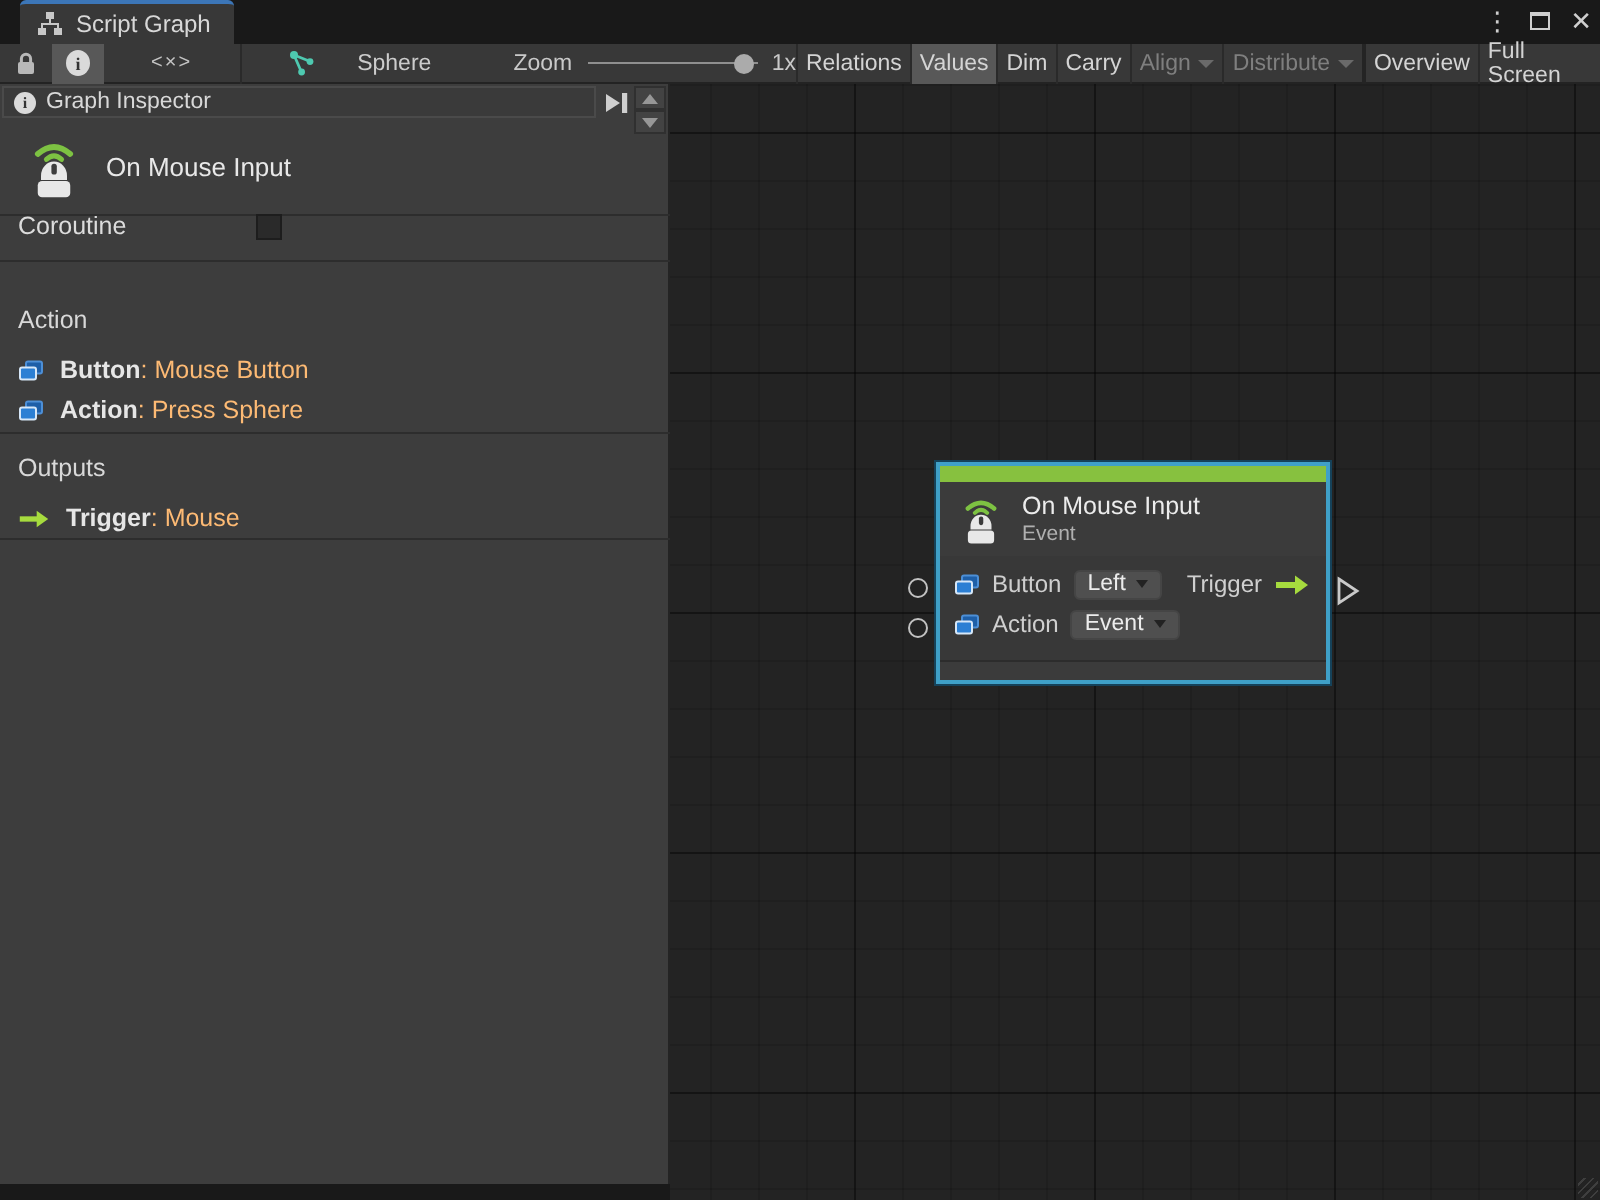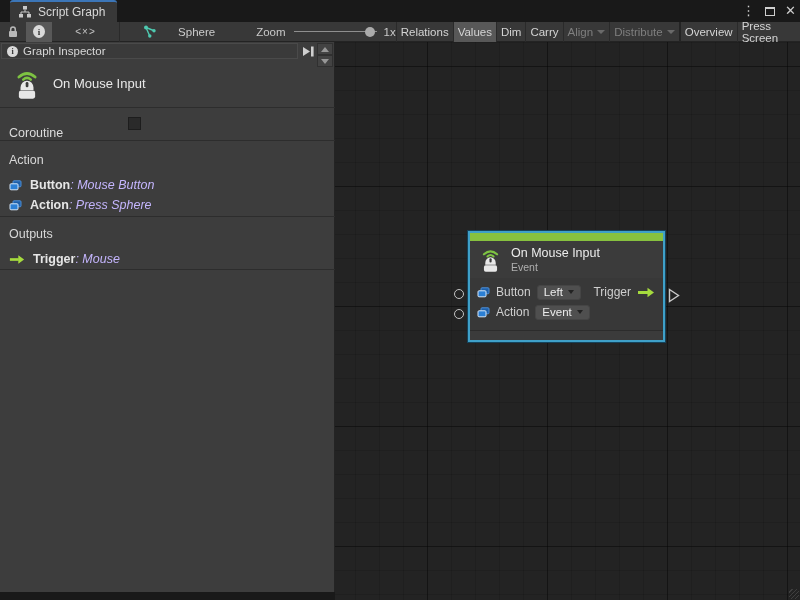--- a/index.html
+++ b/index.html
@@ -42,29 +42,29 @@
                font-size:8px; font-weight:bold; align-items:center; justify-content:center; font-family:"Liberation Serif", serif; }
   .dock-btn { position:absolute; left:300px; top:2px; width:15px; height:14px; display:flex; align-items:center; justify-content:center; }
   .spinner { position:absolute; left:317px; top:1px; width:16px; height:24px; display:flex; flex-direction:column; }
   .spin-b { flex:1; background:#434343; border:1px solid #303030; display:flex; align-items:center; justify-content:center; }
   .tri-up { width:0; height:0; border-left:4px solid transparent; border-right:4px solid transparent; border-bottom:5px solid #979797; }
   .tri-dn { width:0; height:0; border-left:4px solid transparent; border-right:4px solid transparent; border-top:5px solid #979797; }
 
   .sec { position:absolute; left:0; width:335px; border-bottom:1px solid #2d2d2d; }
   .sec-unit { top:18px; height:48px; display:flex; align-items:center; gap:8px; padding-left:14px; }
   .unit-title { font-size:13px; color:#e8e8e8; margin-left:5px; }
-  .sec-coroutine { top:64px; height:35px; display:flex; align-items:flex-end; padding-left:9px; font-size:12.5px; color:#dcdcdc; }
+  .sec-coroutine { top:54px; height:35px; display:flex; align-items:center; padding-left:9px; font-size:12.5px; color:#dcdcdc; }
   .checkbox { position:absolute; left:128px; top:11px; width:13px; height:13px; background:#2a2a2a; border:1px solid #1d1d1d; }
   .sec-io { padding:10px 0 8px 9px; font-size:12.5px; }
   .sec-inputs { top:101px; height:74px; }
   .sec-outputs { top:175px; height:53px; }
   .io-head { color:#d8d8d8; margin-bottom:8px; }
   .io-row { display:flex; align-items:center; gap:8px; height:20px; color:#9a9a9a; }
   .io-row b { color:#e6e6e6; font-weight:bold; }
-  .io-row .tname { color:#c4b5fd;font-style:italic; }
+  .io-row .tname { color:#fdba74; }
 
   
   .canvas { position:absolute; left:335px; top:42px; width:465px; height:558px; background-color:#232323;
     background-image:
       linear-gradient(to right, rgba(0,0,0,0.35) 1px, transparent 1px),
       linear-gradient(to bottom, rgba(0,0,0,0.35) 1px, transparent 1px),
       linear-gradient(to right, rgba(0,0,0,0.12) 1px, transparent 1px),
       linear-gradient(to bottom, rgba(0,0,0,0.12) 1px, transparent 1px);
     background-size:120px 120px,120px 120px,24px 24px,24px 24px;
     background-position:92px 0,0 24px,20px 0,0 0; }
@@ -166,21 +166,21 @@
           <span class="caret"></span>
         </div>
       <div class="rbtn dis">
           <span>Distribute</span>
           <span class="caret"></span>
         </div>
       <div class="rbtn grp">
           <span>Overview</span>
         </div>
       <div class="rbtn">
-          <span>Press Screen</span>
+          <span>Full Screen</span>
         </div>
     </div>
   </div>
 
   <div class="canvas">
     <div class="node">
       <div class="accent"></div>
       <div class="nhead">
         <svg width="21" height="27" viewBox="0 0 24 30">
           <path d="M4.5 9 Q12 2.5 19.5 9" stroke="#7dc242" stroke-width="2.6" fill="none" stroke-linecap="round"></path>

